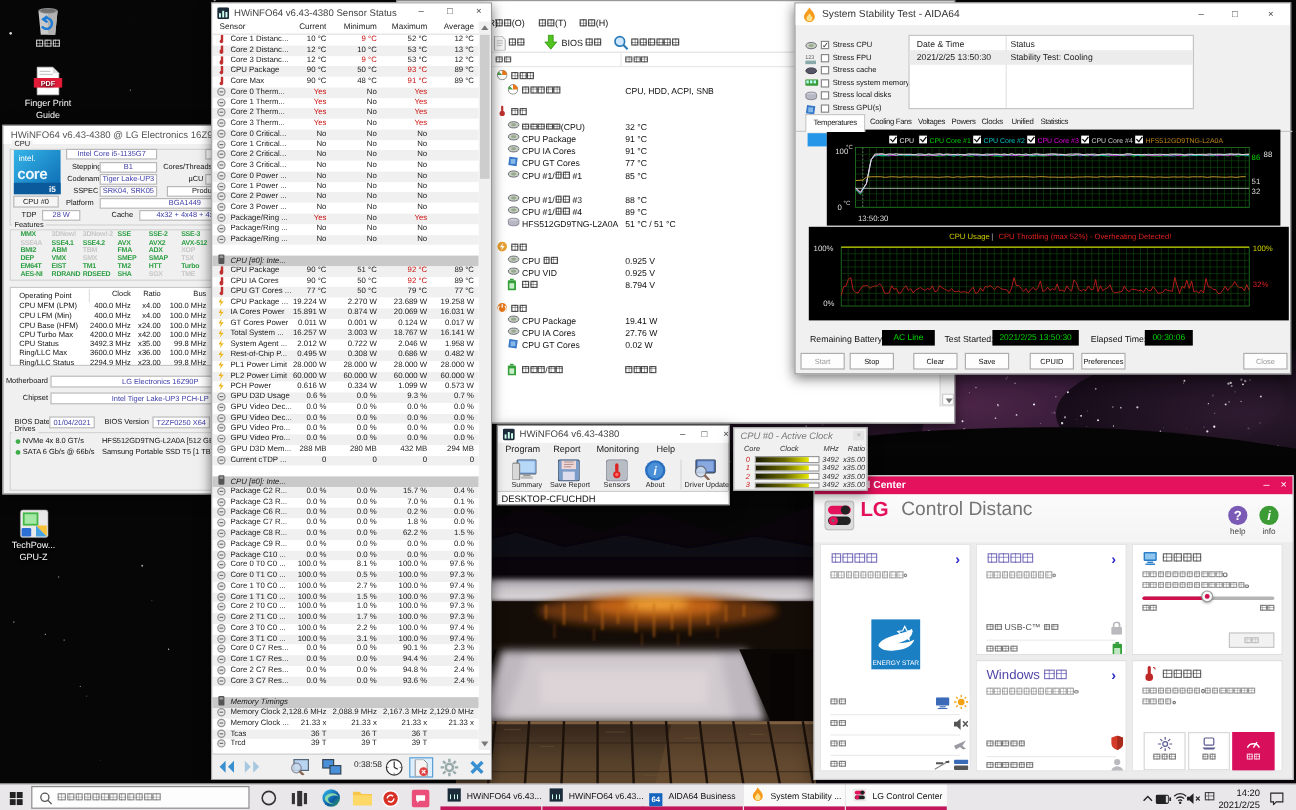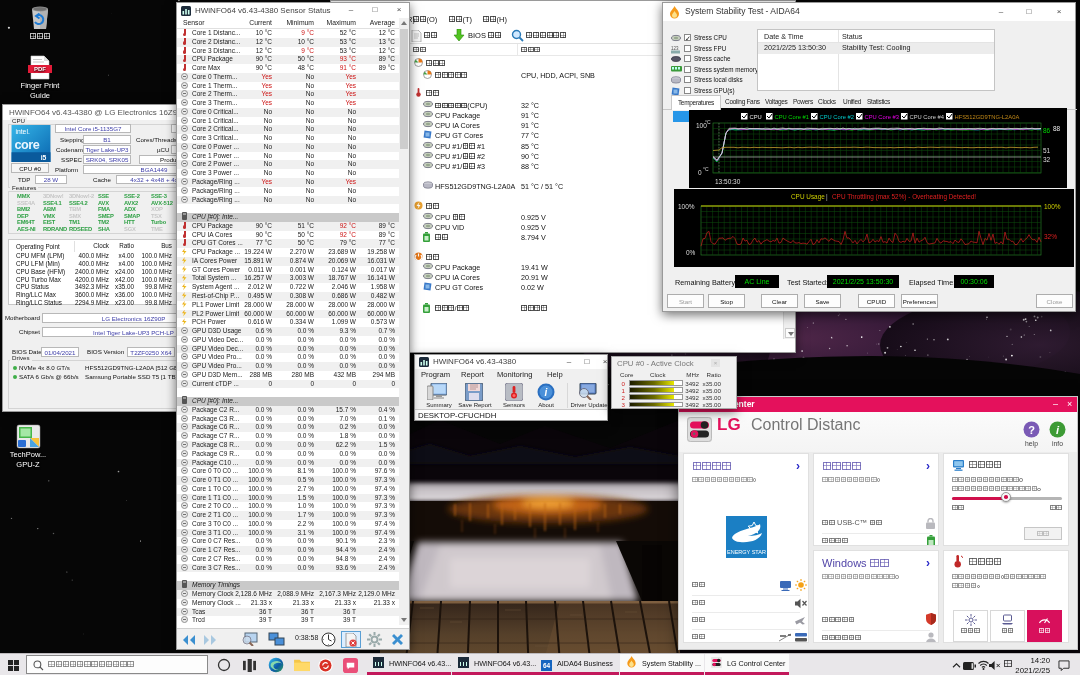--- a/index.html
+++ b/index.html
@@ -681,35 +681,35 @@
         <span class="abs" style="left:190px;top:1px;white-space:nowrap;">77 °C</span>
       </div>
       <div class="abs" style="left:0;top:84.5px;width:100%;height:10px;">
         <span class="abs" style="left:92px;top:0;"><svg width="10" height="8" viewBox="0 0 10 8">
             <ellipse cx="5" cy="4" rx="4.5" ry="2.6" fill="#c8d0c0" stroke="#667" stroke-width=".8"></ellipse>
             <ellipse cx="5" cy="4" rx="2.2" ry="1.2" fill="#98a890"></ellipse>
           </svg></span>
         <span class="abs" style="left:104px;top:1px;white-space:nowrap;">CPU #1/<span class="cjk"></span><span class="cjk"></span> #1</span>
         <span class="abs" style="left:190px;top:1px;white-space:nowrap;">85 °C</span>
       </div>
-      <div class="abs" style="left:0;top:94.7px;width:100%;height:10px;">
-        <span class="abs" style="left:92px;top:0;"><svg width="10" height="8" viewBox="0 0 10 8">
-            <ellipse cx="5" cy="4" rx="4.5" ry="2.6" fill="#c8d0c0" stroke="#667" stroke-width=".8"></ellipse>
-            <ellipse cx="5" cy="4" rx="2.2" ry="1.2" fill="#98a890"></ellipse>
-          </svg></span>
-        <span class="abs" style="left:104px;top:1px;white-space:nowrap;">CPU #1/<span class="cjk"></span><span class="cjk"></span> #2</span>
-        <span class="abs" style="left:190px;top:1px;white-space:nowrap;">90 °C</span>
-      </div>
       <div class="abs" style="left:0;top:104.8px;width:100%;height:10px;">
         <span class="abs" style="left:92px;top:0;"><svg width="10" height="8" viewBox="0 0 10 8">
             <ellipse cx="5" cy="4" rx="4.5" ry="2.6" fill="#c8d0c0" stroke="#667" stroke-width=".8"></ellipse>
             <ellipse cx="5" cy="4" rx="2.2" ry="1.2" fill="#98a890"></ellipse>
           </svg></span>
         <span class="abs" style="left:104px;top:1px;white-space:nowrap;">CPU #1/<span class="cjk"></span><span class="cjk"></span> #3</span>
         <span class="abs" style="left:190px;top:1px;white-space:nowrap;">88 °C</span>
+      </div>
+      <div class="abs" style="left:0;top:114.9px;width:100%;height:10px;">
+        <span class="abs" style="left:92px;top:0;"><svg width="10" height="8" viewBox="0 0 10 8">
+            <ellipse cx="5" cy="4" rx="4.5" ry="2.6" fill="#c8d0c0" stroke="#667" stroke-width=".8"></ellipse>
+            <ellipse cx="5" cy="4" rx="2.2" ry="1.2" fill="#98a890"></ellipse>
+          </svg></span>
+        <span class="abs" style="left:104px;top:1px;white-space:nowrap;">CPU #1/<span class="cjk"></span><span class="cjk"></span> #4</span>
+        <span class="abs" style="left:190px;top:1px;white-space:nowrap;">89 °C</span>
       </div>
       <div class="abs" style="left:0;top:125.4px;width:100%;height:10px;">
         <span class="abs" style="left:92px;top:0;"><svg width="10" height="8" viewBox="0 0 10 8">
             <ellipse cx="5" cy="2.8" rx="4.5" ry="2" fill="#d0d0d8" stroke="#778" stroke-width=".7"></ellipse>
             <path d="M0.5,2.8 v2.4 a4.5,2 0 0 0 9,0 v-2.4" fill="#b8b8c4" stroke="#778" stroke-width=".7"></path>
           </svg></span>
         <span class="abs" style="left:104px;top:1px;white-space:nowrap;">HFS512GD9TNG-L2A0A</span>
         <span class="abs" style="left:190px;top:1px;white-space:nowrap;">51 °C / 51 °C</span>
       </div>
       <div class="abs" style="left:0;top:144.5px;width:100%;height:10px;">
@@ -758,21 +758,21 @@
           </svg></span>
         <span class="abs" style="left:104px;top:1px;white-space:nowrap;">CPU Package</span>
         <span class="abs" style="left:190px;top:1px;white-space:nowrap;">19.41 W</span>
       </div>
       <div class="abs" style="left:0;top:216.1px;width:100%;height:10px;">
         <span class="abs" style="left:92px;top:0;"><svg width="10" height="8" viewBox="0 0 10 8">
             <ellipse cx="5" cy="4" rx="4.5" ry="2.6" fill="#c8d0c0" stroke="#667" stroke-width=".8"></ellipse>
             <ellipse cx="5" cy="4" rx="2.2" ry="1.2" fill="#98a890"></ellipse>
           </svg></span>
         <span class="abs" style="left:104px;top:1px;white-space:nowrap;">CPU IA Cores</span>
-        <span class="abs" style="left:190px;top:1px;white-space:nowrap;">20.91 W</span>
+        <span class="abs" style="left:190px;top:1px;white-space:nowrap;">27.76 W</span>
       </div>
       <div class="abs" style="left:0;top:226.2px;width:100%;height:10px;">
         <span class="abs" style="left:92px;top:0;"><svg width="9" height="9" viewBox="0 0 9 9">
             <rect x="1" y="1" width="7" height="7" fill="#3878c8" transform="rotate(8 4.5 4.5)"></rect>
             <rect x="2.5" y="2.5" width="4" height="4" fill="#88b8e8"></rect>
           </svg></span>
         <span class="abs" style="left:104px;top:1px;white-space:nowrap;">CPU GT Cores</span>
         <span class="abs" style="left:190px;top:1px;white-space:nowrap;">0.02 W</span>
       </div>
       <div class="abs" style="left:0;top:246.5px;width:100%;height:10px;">
@@ -1448,21 +1448,21 @@
         </svg>
 <div><span class="cjk"></span><span class="cjk"></span></div></div>
 <div class="lgbtn" style="left:83px;top:59px;background:#d8105c;border-color:#d8105c;color:#f8c8d8;">
 <svg width="13" height="12" viewBox="0 0 13 12" style="margin-top:3px;">
           <path d="M1.5,9 a5.5,5.5 0 0 1 10,0" fill="none" stroke="#fff" stroke-width="1.2"></path>
           <path d="M6.5,9 L9.5,4.5" stroke="#fff" stroke-width="1.2"></path>
         </svg>
 <div style="color:#fff;"><span class="cjk"></span><span class="cjk"></span></div></div>
 </div>
 </div>
-<div class="win" style="left:611px;top:356px;width:126px;height:53px;z-index:5;border-color:#a8a8a8;">
+<div class="win" style="left:611px;top:356px;width:112px;height:53px;z-index:5;border-color:#a8a8a8;font-style:italic;">
 <div class="abs" style="left:5px;top:2px;font-size:7.8px;color:#787878;">CPU #0 - Active Clock</div>
 <div class="abs" style="left:99px;top:2px;width:9px;height:8px;background:#e4e4e4;color:#aaa;font-size:6px;text-align:center;line-height:8px;">×</div>
 <div class="abs" style="left:0;top:14px;width:112px;font-size:6.2px;color:#333;">
 <span style="position:absolute;left:8px;">Core</span>
       <span style="position:absolute;left:38px;">Clock</span>
       <span style="position:absolute;left:0;width:87px;text-align:right;">MHz</span>
       <span style="position:absolute;left:0;width:109px;text-align:right;">Ratio</span>
 </div>
 <div id="clkrows">
       <div class="abs" style="left:0;top:22.5px;width:112px;height:7px;font-size:6.2px;">

